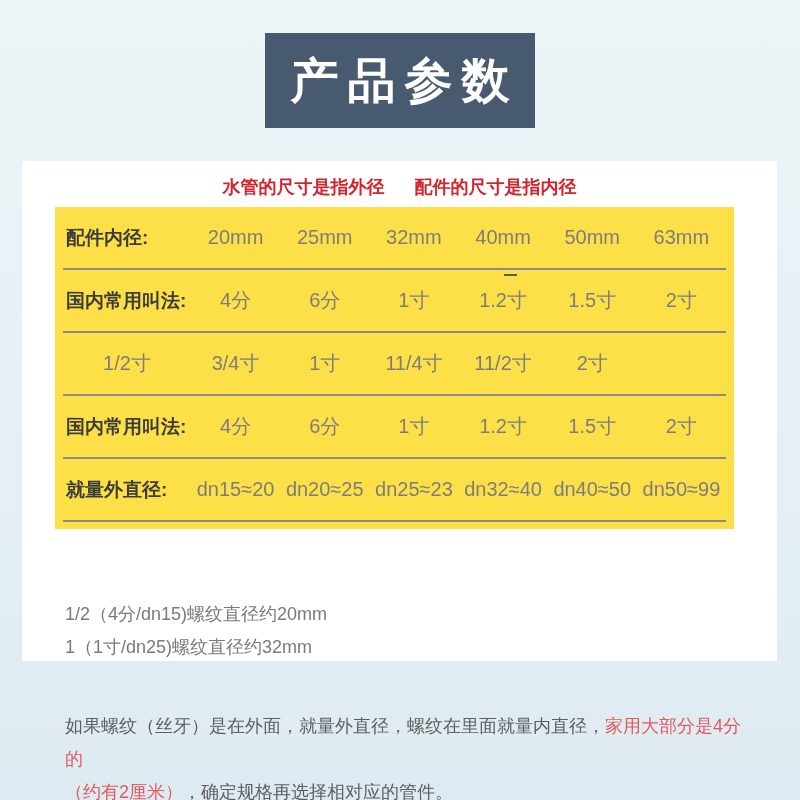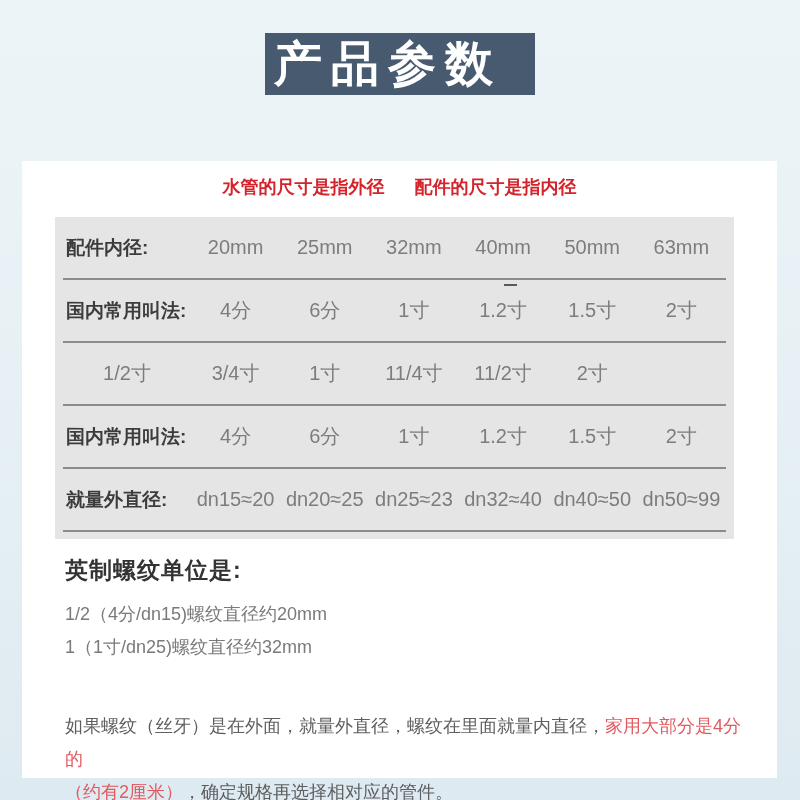--- a/index.html
+++ b/index.html
@@ -2,39 +2,39 @@
 <html><head>
 <meta charset="utf-8">
 <style>
   html,body{margin:0;padding:0;}
   body{
     width:800px;height:800px;position:relative;overflow:hidden;
     background:linear-gradient(180deg,#ecf4f7 0%,#e6f0f4 55%,#deeaf1 100%);
     font-family:"Liberation Sans","DejaVu Sans",sans-serif;
   }
   .banner{
-    position:absolute;left:265px;top:33px;width:270px;height:62px;
-    background:#475a70;display:flex;align-items:center;
+    position:absolute;left:265px;top:33px;width:270px;height:95px;
+    background:#475a70;display:flex;align-items:center;justify-content:center;
   }
   .banner .title{
     color:#ffffff;font-size:48px;font-weight:bold;letter-spacing:9px;
     text-indent:9px;white-space:nowrap;
   }
   .card{
-    position:absolute;left:22px;top:161px;width:755px;height:617px;
+    position:absolute;left:22px;top:161px;width:755px;height:500px;
     background:#ffffff;
   }
   .notice{
     position:absolute;top:14px;left:0;width:100%;text-align:center;
     font-size:18px;font-weight:bold;color:#d4232b;white-space:nowrap;
   }
   .notice .gap{display:inline-block;width:30px;}
   .table-panel{
-    position:absolute;left:33px;top:56px;width:679px;height:322px;
-    background:#e5e5e5;box-sizing:border-box;padding:0 8px;
+    position:absolute;left:33px;top:46px;width:679px;height:322px;
+    background:#fde047;box-sizing:border-box;padding:0 8px;
   }
   .t-row{
     height:61px;display:grid;grid-template-columns:128px repeat(6,1fr);
     align-items:center;border-bottom:2px solid #8b8b8b;
   }
   .t-row .label{
     font-size:19px;font-weight:bold;color:#3c3c3c;padding-left:3px;white-space:nowrap;
   }
   .t-row .cell{
     font-size:20px;color:#7d7d7d;text-align:center;white-space:nowrap;position:relative;
@@ -116,21 +116,20 @@
       <div class="cell">dn15≈20</div>
       <div class="cell">dn20≈25</div>
       <div class="cell">dn25≈23</div>
       <div class="cell">dn32≈40</div>
       <div class="cell">dn40≈50</div>
       <div class="cell">dn50≈99</div>
     </div>
 
   </div>
 
-  <div class="imperial-heading">英制螺纹单位是:</div>
 
   <div class="imperial-lines">
     <div>1/2（4分/dn15)螺纹直径约20mm</div>
     <div>1（1寸/dn25)螺纹直径约32mm</div>
   </div>
 
   <div class="note">
     <span>如果螺纹（丝牙）是在外面，就量外直径，螺纹在里面就量内直径，</span><span class="red">家用大部分是4分的</span><br>
     <span class="red">（约有2厘米）</span><span>，确定规格再选择相对应的管件。</span>
   </div>

